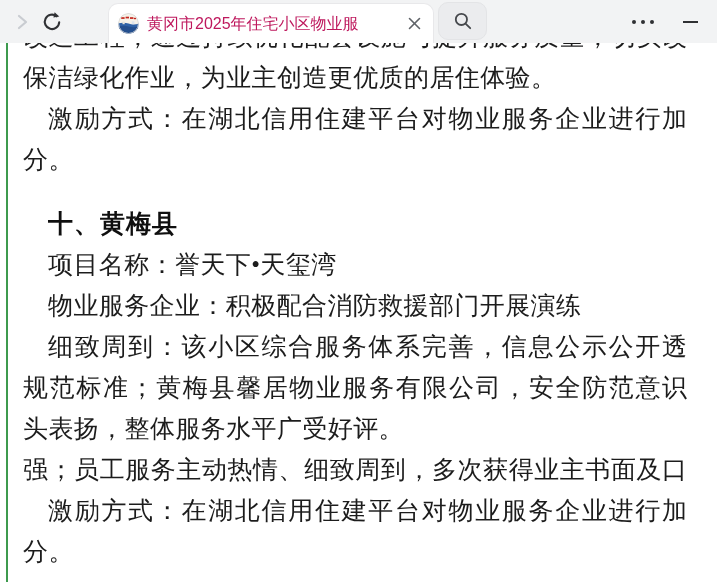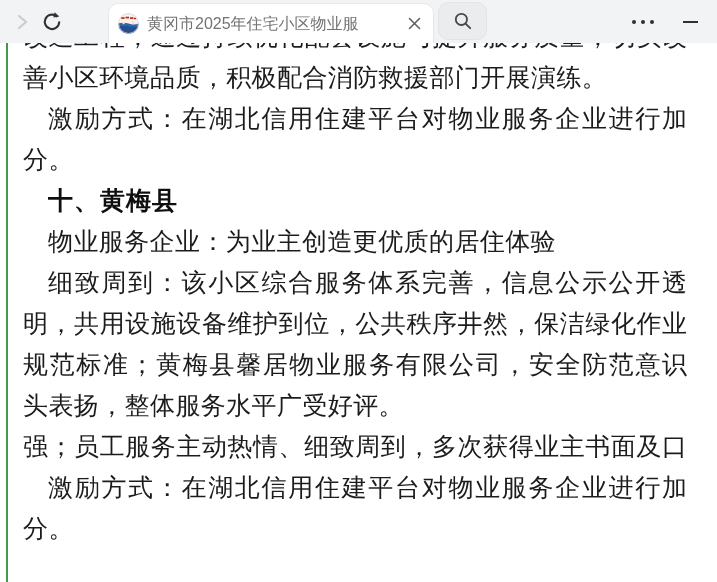--- a/index.html
+++ b/index.html
@@ -10,21 +10,21 @@
   .bar{position:absolute;left:0;top:0;width:717px;height:43px;background:#f2f3f4;}
   .navbtn{position:absolute;top:0;height:43px;display:flex;align-items:center;justify-content:center;}
   .btn-forward{left:8px;width:28px;}
   .btn-refresh{left:36px;width:32px;}
 
   .tab{position:absolute;left:108px;top:3px;width:326px;height:40px;background:#fff;
        border:1px solid #e8e8ea;border-bottom:none;border-radius:10px 10px 0 0;
        box-sizing:border-box;display:flex;align-items:center;padding:0 8px 0 9px;}
   .favicon{width:21px;height:21px;flex:0 0 21px;border-radius:50%;overflow:hidden;}
   .tabtitle-wrap{position:relative;flex:1;height:22px;overflow:hidden;margin-left:8px;}
-  .tabtitle{font-size:16px;color:#737373;white-space:nowrap;line-height:22px;letter-spacing:0;}
+  .tabtitle{font-size:16px;color:#be185d;white-space:nowrap;line-height:22px;letter-spacing:0;}
   .fade{position:absolute;right:0;top:0;width:22px;height:22px;
         background:linear-gradient(to right,rgba(255,255,255,0),#fff 85%);}
   .closex{width:22px;height:22px;flex:0 0 22px;display:flex;align-items:center;justify-content:center;
           border-radius:4px;margin-left:4px;}
 
   .searchbtn{position:absolute;left:438px;top:2px;width:49px;height:38px;background:#ebecee;
              border:1px solid #e3e4e6;border-radius:10px;box-sizing:border-box;
              display:flex;align-items:center;justify-content:center;}
 
   .menu-dots{position:absolute;left:627px;top:0;width:32px;height:43px;
@@ -38,21 +38,21 @@
   .content{position:absolute;left:0;top:43px;width:717px;height:539px;background:#fff;overflow:hidden;}
   .greenline{position:absolute;left:6px;top:43px;bottom:0;width:2px;background:#3d9a4e;}
   .doc{margin:-27px 0 0 0;padding:0 30px 0 23px;color:#1c1c1c;
        font-family:"Liberation Serif","DejaVu Serif",serif;}
   .line{font-size:25px;line-height:41px;height:41px;white-space:nowrap;
         letter-spacing:0.4px;text-align:left;}
   .line.full{white-space:normal;letter-spacing:0;text-align:justify;text-align-last:justify;}
   .line.indent{padding-left:25px;}
   .line.full.indent{padding-left:25px;}
   .line.heading{font-weight:bold;color:#0f0f0f;
-        font-family:"Liberation Sans","DejaVu Sans",sans-serif;letter-spacing:1px;}
+        font-family:"Liberation Sans","DejaVu Sans",sans-serif;letter-spacing:1px;margin-top:23px;}
 </style>
 </head>
 <body>
 
 <div class="bar">
 
   <div class="navbtn btn-forward">
     <svg width="20" height="20" viewBox="0 0 20 20">
       <polyline points="7,4 14,10 7,16" fill="none" stroke="#c9ccd1" stroke-width="2.2" stroke-linecap="round" stroke-linejoin="round"></polyline>
     </svg>
@@ -113,27 +113,27 @@
   </div>
 
   <div class="minimize">
     <i></i>
   </div>
 </div>
 
 <div class="content">
   <div class="doc">
       <div class="line full">改造工程，通过持续优化配套设施与提升服务质量，切实改</div>
-      <div class="line">善小区环境品质，积极配合消防救援部门开展演练。</div>
+      <div class="line">保洁绿化作业，为业主创造更优质的居住体验。</div>
       <div class="line full indent">激励方式：在湖北信用住建平台对物业服务企业进行加</div>
       <div class="line">分。</div>
       <div class="line indent heading">十、黄梅县</div>
-      <div class="line indent">物业服务企业：为业主创造更优质的居住体验</div>
+      <div class="line indent">项目名称：誉天下•天玺湾</div>
+      <div class="line indent">物业服务企业：积极配合消防救援部门开展演练</div>
       <div class="line full indent">细致周到：该小区综合服务体系完善，信息公示公开透</div>
-      <div class="line full">明，共用设施设备维护到位，公共秩序井然，保洁绿化作业</div>
       <div class="line full">规范标准；黄梅县馨居物业服务有限公司，安全防范意识</div>
       <div class="line">头表扬，整体服务水平广受好评。</div>
       <div class="line full">强；员工服务主动热情、细致周到，多次获得业主书面及口</div>
       <div class="line full indent">激励方式：在湖北信用住建平台对物业服务企业进行加</div>
       <div class="line">分。</div>
     </div>
 </div>
 <div class="greenline"></div>
 
 </body></html>

